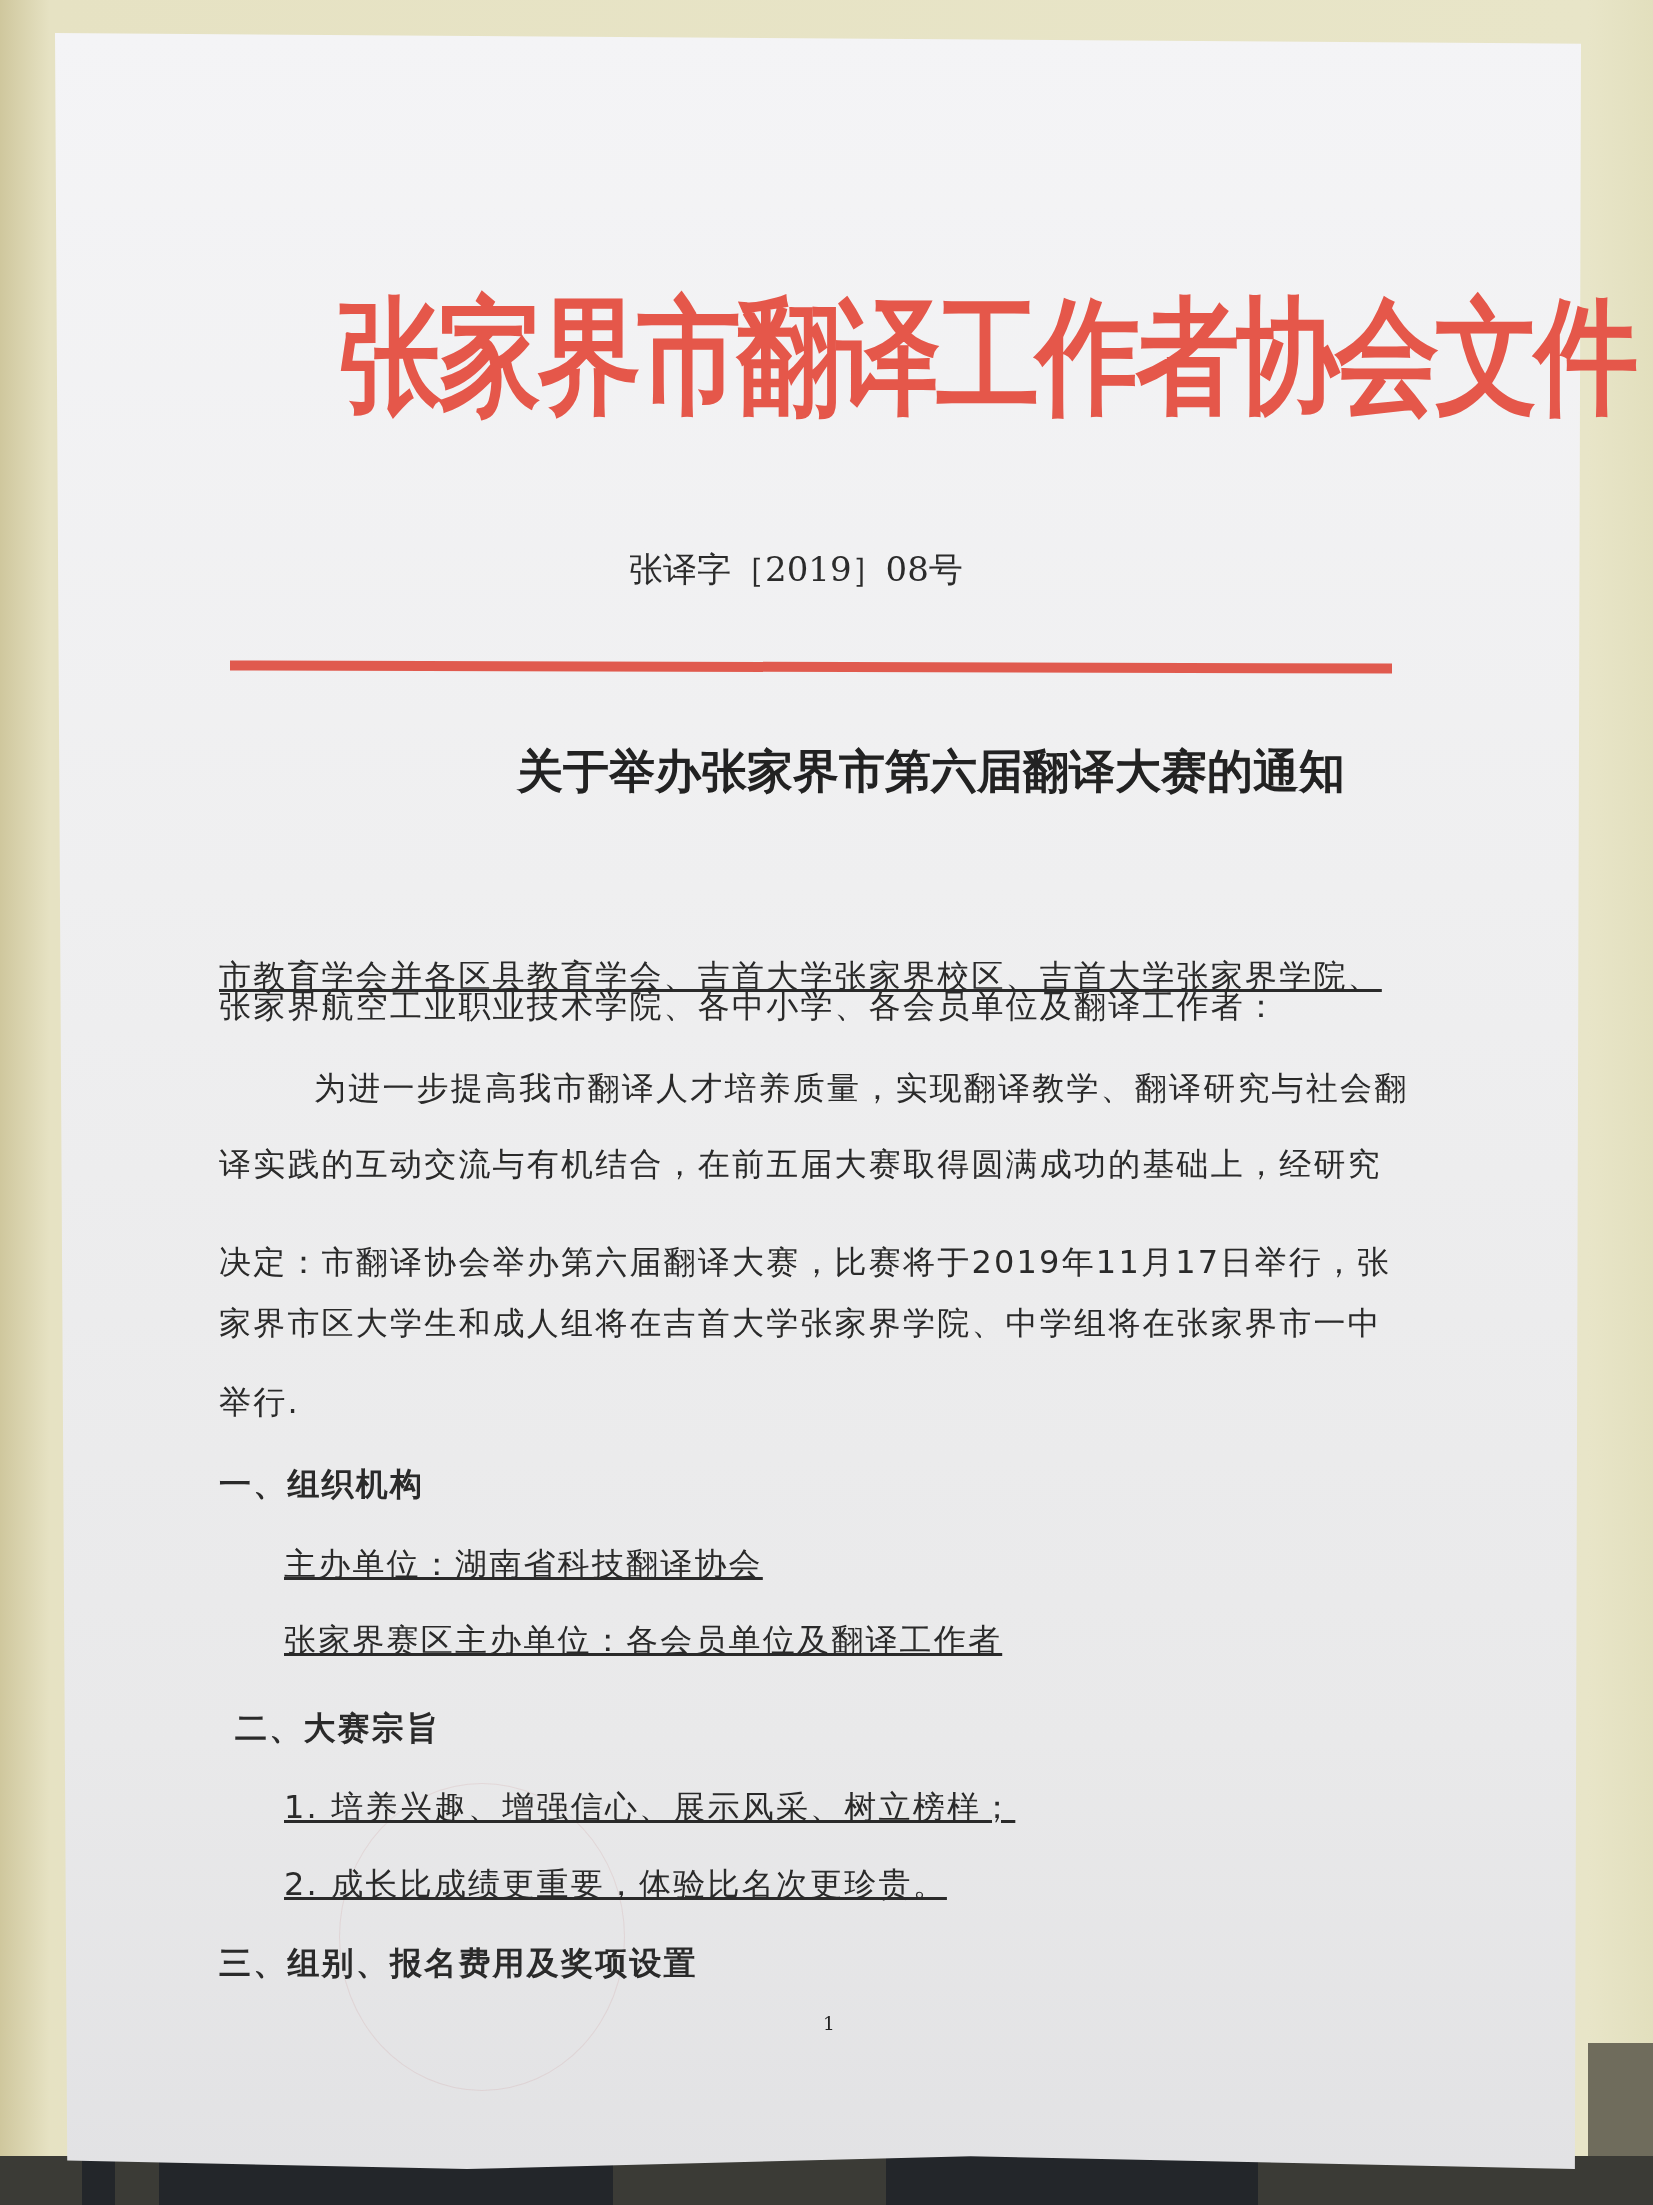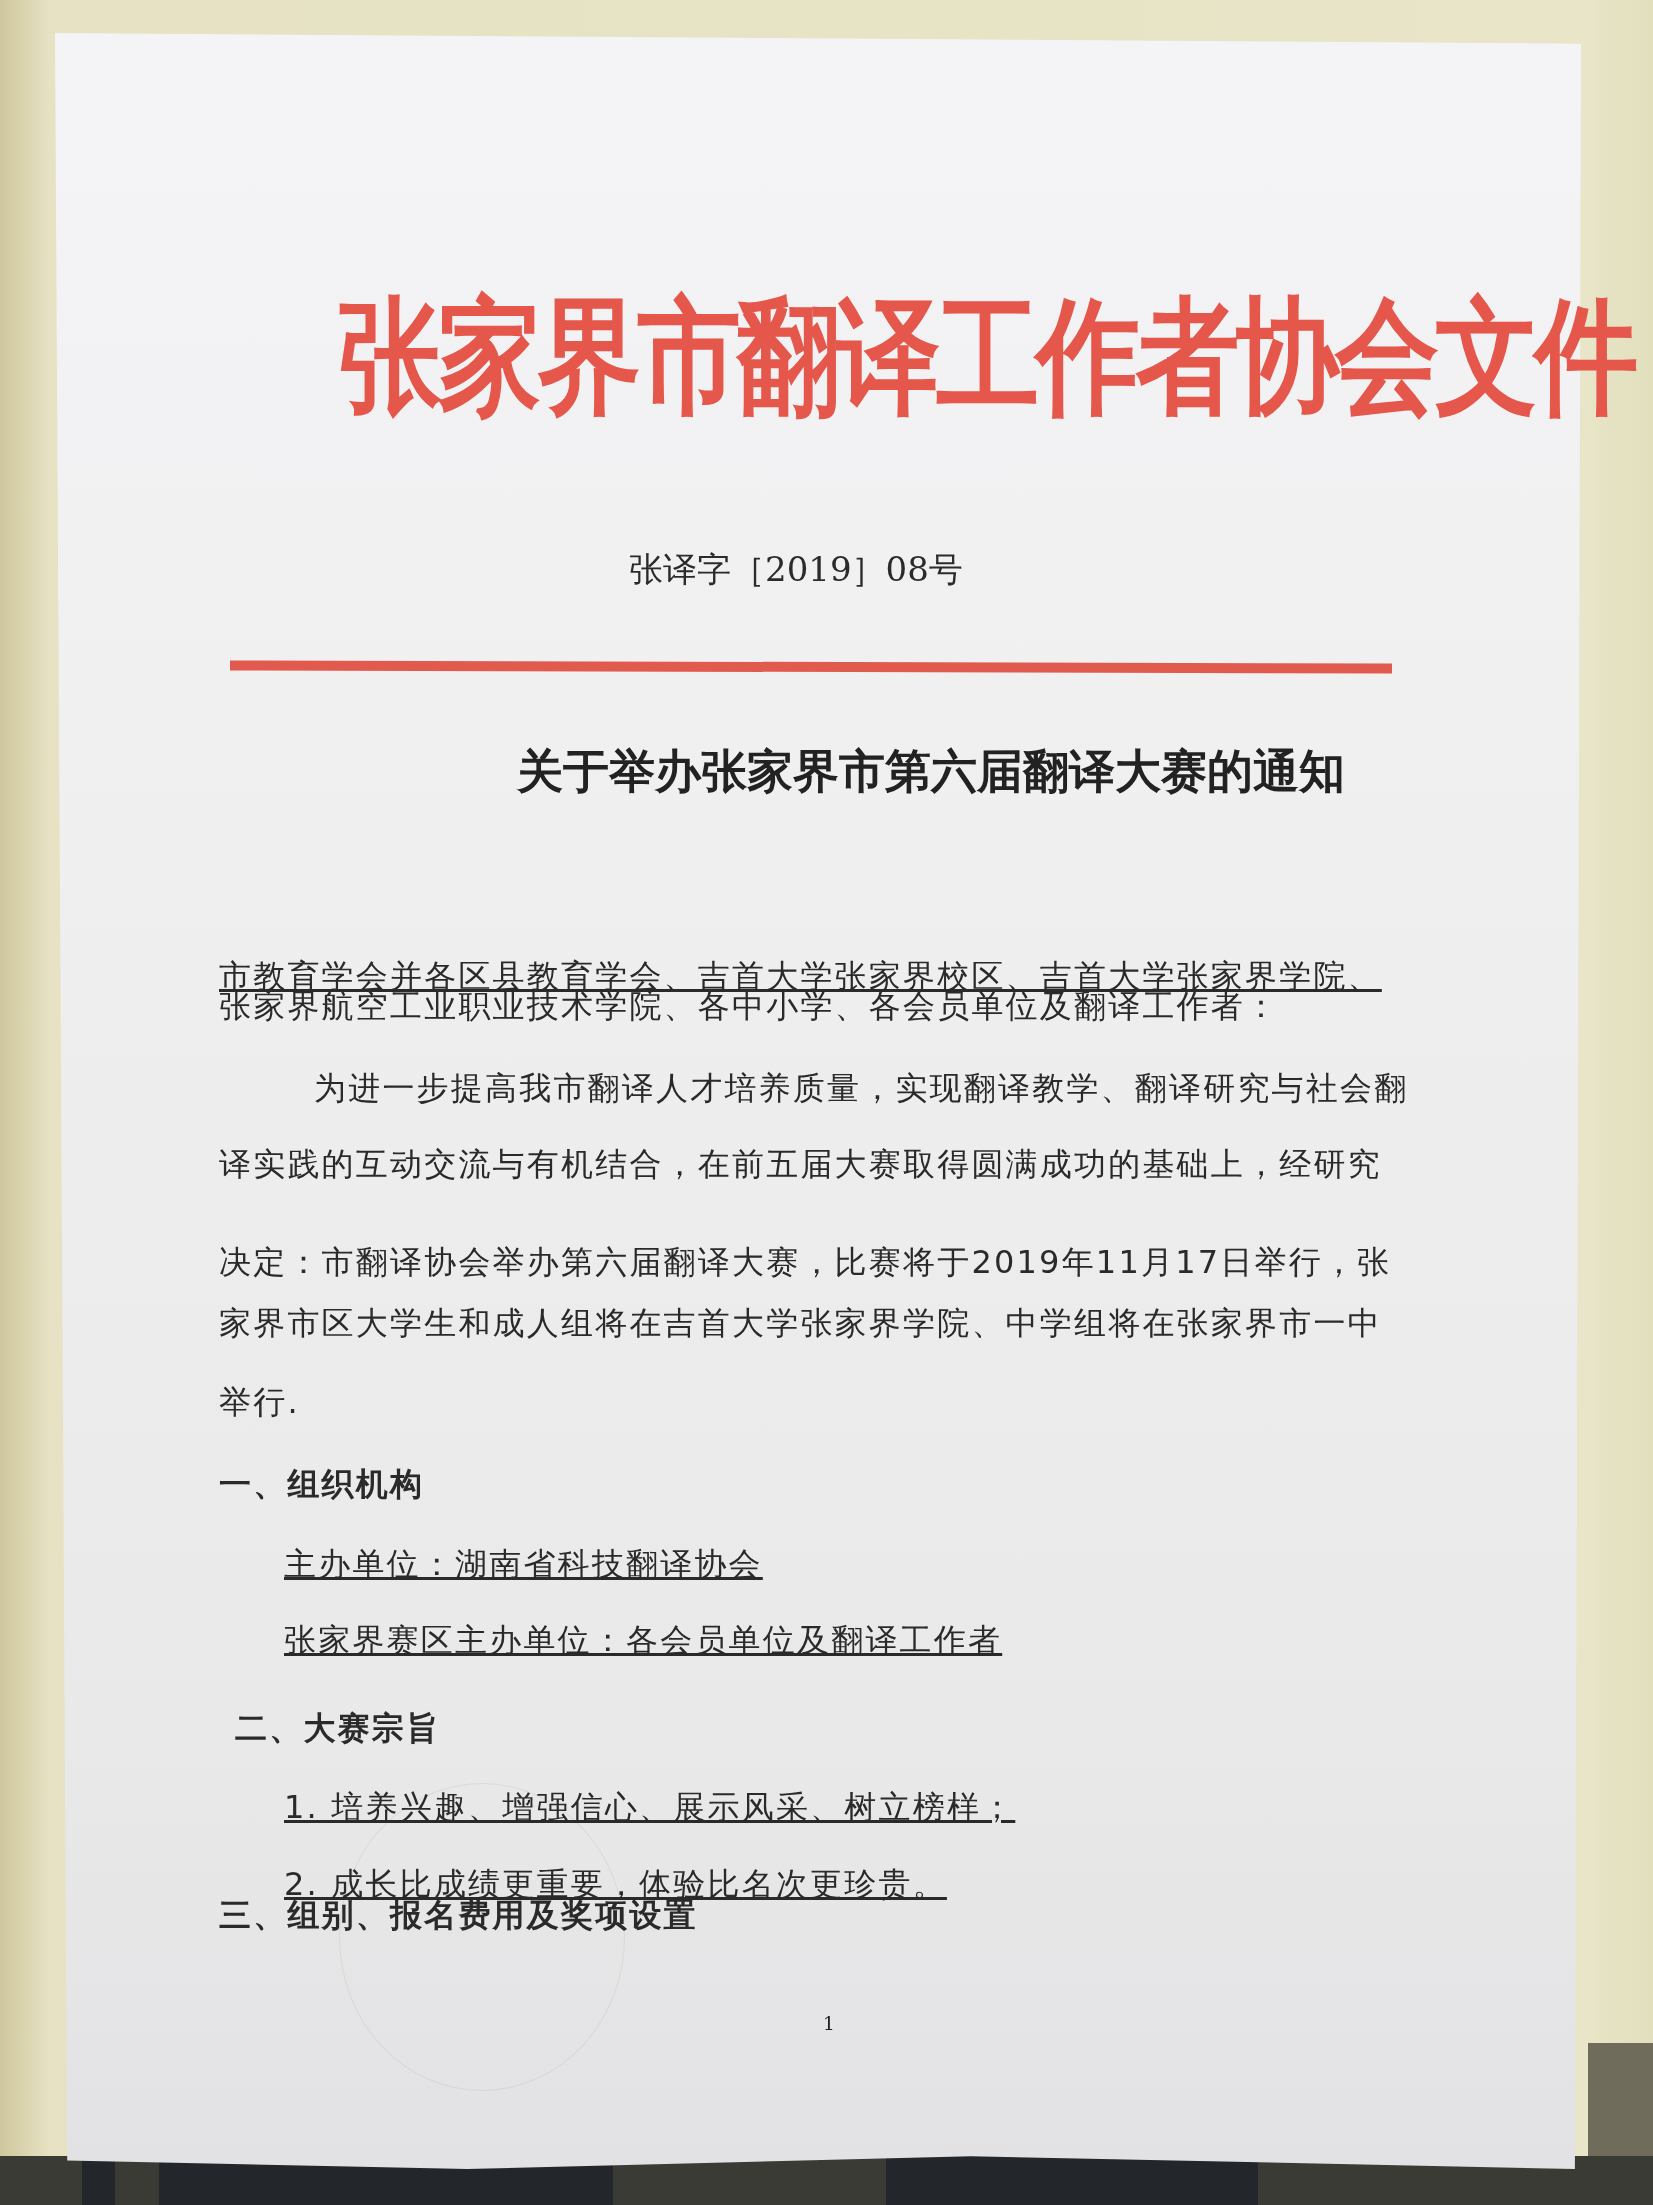--- a/index.html
+++ b/index.html
@@ -88,16 +88,16 @@
 <div class="body-text" style="top:1378px;">举行.</div>
 
 <div class="body-text heading" style="top:1460px;">一、组织机构</div>
 <div class="body-text indent1" style="top:1540px;">主办单位：湖南省科技翻译协会</div>
 <div class="body-text indent1" style="top:1616px;">张家界赛区主办单位：各会员单位及翻译工作者</div>
 
 <div class="body-text heading" style="top:1704px;margin-left:16px;">二、大赛宗旨</div>
 <div class="body-text indent1" style="top:1783px;">1. 培养兴趣、增强信心、展示风采、树立榜样；</div>
 <div class="body-text indent1" style="top:1860px;">2. 成长比成绩更重要，体验比名次更珍贵。</div>
 
-<div class="body-text heading" style="top:1891px;text-align:center;">三、组别、报名费用及奖项设置</div>
+<div class="body-text heading" style="top:1939px;text-align:center;">三、组别、报名费用及奖项设置</div>
 
 <div class="page-num">1</div>
 
 
 </body></html>

